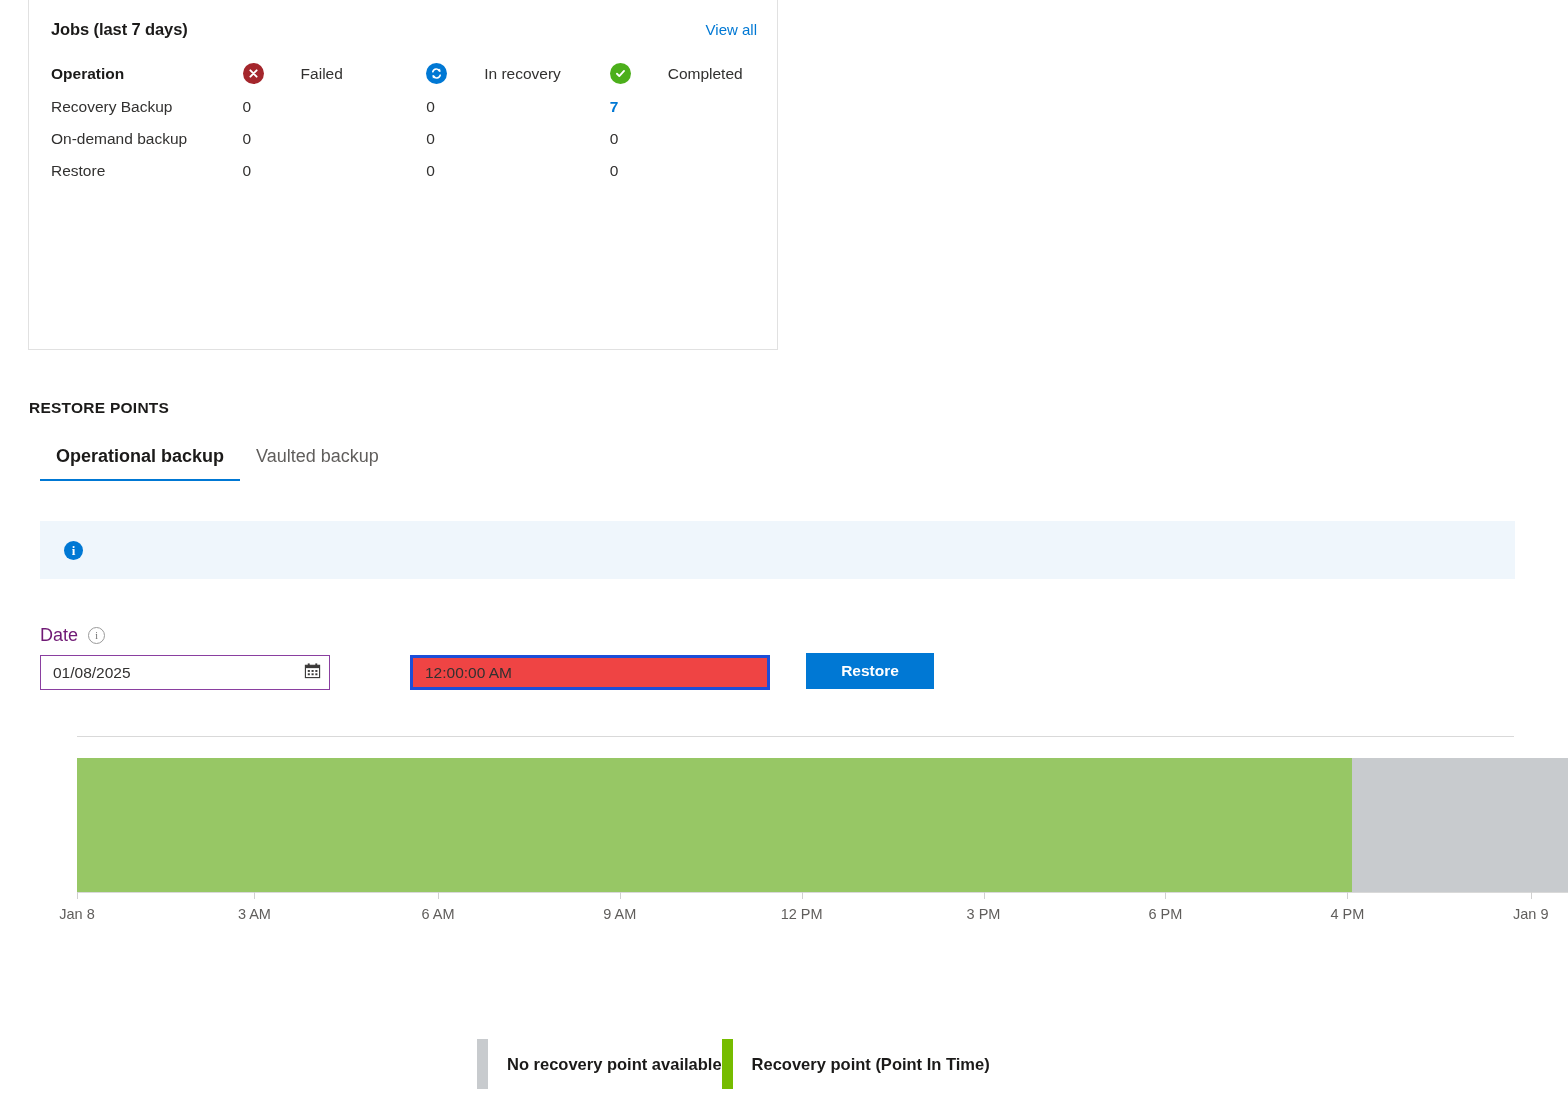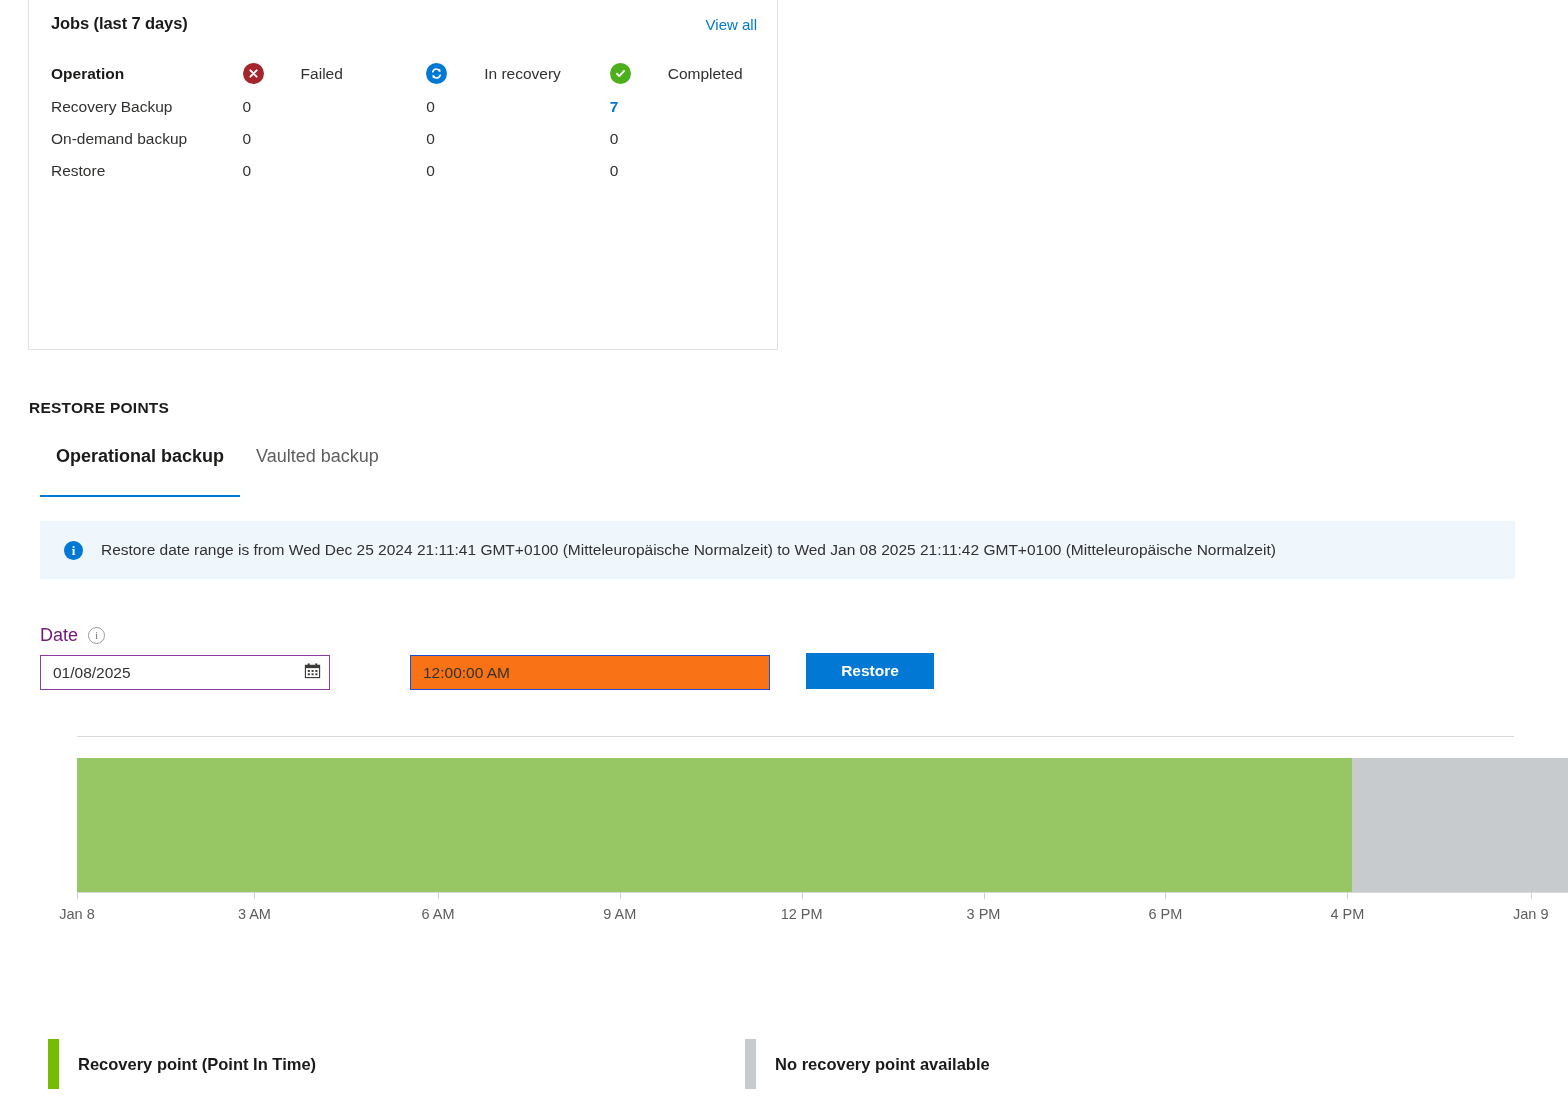--- a/index.html
+++ b/index.html
@@ -21,24 +21,24 @@
   .jobs-card {
     position: absolute;
     left: 28px; top: -1px;
     width: 750px; height: 351px;
     border: 1px solid #e1e1e1;
     background: #ffffff;
     box-sizing: border-box;
   }
   .jobs-header {
     position: absolute;
-    left: 22px; top: 14px;
+    left: 22px; top: 20px;
     width: 706px;
     display: flex;
-    align-items: flex-end;
+    align-items: center;
     justify-content: space-between;
   }
   .jobs-title {
     font-size: 16.5px;
     font-weight: 700;
     color: #1b1a19;
     letter-spacing: -0.1px;
   }
   .view-all {
     font-size: 15px;
@@ -109,21 +109,21 @@
 
   .tabs {
     position: absolute;
     left: 40px; top: 446px;
     display: flex;
     align-items: flex-end;
     gap: 0px;
   }
   .tab {
     font-size: 18px;
-    padding: 0 16px 28px 16px;
+    padding: 0 16px 12px 16px;
     color: #605e5c;
     cursor: pointer;
     border-bottom: 2px solid transparent;
     white-space: nowrap;
   }
   .tab.active {
     color: #1b1a19;
     font-weight: 700;
     border-bottom: 2px solid #0078d4;
   }
@@ -204,22 +204,22 @@
     color: #323130;
     background: transparent;
     padding: 0;
   }
   .cal-icon { flex: 0 0 auto; display: block; cursor: pointer; }
 
   .time-field {
     position: absolute;
     left: 410px; top: 655px;
     width: 360px; height: 35px;
-    border: 1px solid #1d4ed8;
-    background: #f97316;
+    border: 3px solid #1d4ed8;
+    background: #ef4444;
     box-sizing: border-box;
     display: flex;
     align-items: center;
     padding: 0 12px;
   }
   .time-field input {
     border: 0;
     outline: 0;
     width: 100%;
     font-family: inherit;
@@ -388,21 +388,20 @@
 
   <div class="section-title">RESTORE POINTS</div>
 
   <div class="tabs">
     <div class="tab active">Operational backup</div>
     <div class="tab">Vaulted backup</div>
   </div>
 
   <div class="info-banner">
     <span class="info-icon">i</span>
-    <span class="info-text">Restore date range is from Wed Dec 25 2024 21:11:41 GMT+0100 (Mitteleuropäische Normalzeit) to Wed Jan 08 2025 21:11:42 GMT+0100 (Mitteleuropäische Normalzeit)</span>
   </div>
 
   <div class="date-label-row">
     <span class="date-label">Date</span>
     <span class="info-circle">i</span>
   </div>
 
   <div class="date-field">
     <input type="text" value="01/08/2025" style="">
     <span class="cal-icon">
@@ -448,23 +447,23 @@
       <div class="tick-label" style="left: 906.528px;">3 PM</div>
       <div class="tick" style="left: 1088.43px;"></div>
       <div class="tick-label" style="left: 1088.43px;">6 PM</div>
       <div class="tick" style="left: 1270.33px;"></div>
       <div class="tick-label" style="left: 1270.33px;">4 PM</div>
       <div class="tick" style="left: 1453.72px;"></div>
       <div class="tick-label" style="left: 1453.72px;">Jan 9</div>
     </div>
 
   <div class="legend">
+    <div class="legend-item second">
+      <span class="legend-swatch gray"></span>
+      <span class="legend-text">No recovery point available</span>
+    </div>
     <div class="legend-item">
       <span class="legend-swatch green"></span>
       <span class="legend-text">Recovery point (Point In Time)</span>
     </div>
-    <div class="legend-item second">
-      <span class="legend-swatch gray"></span>
-      <span class="legend-text">No recovery point available</span>
-    </div>
   </div>
 
 </div>
 
 </body></html>

